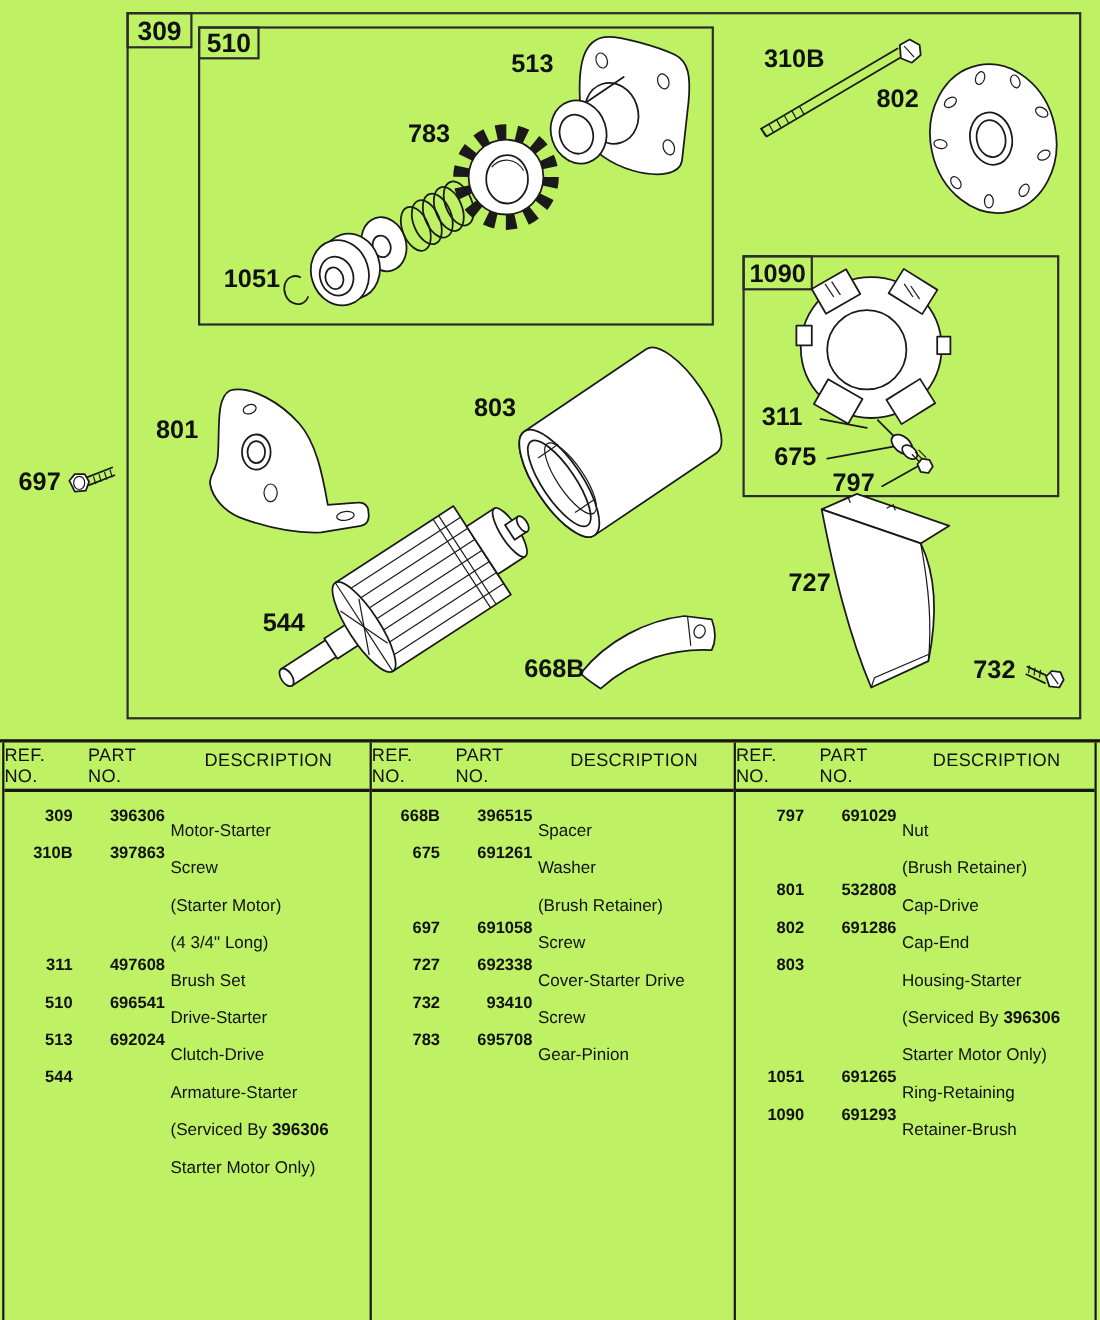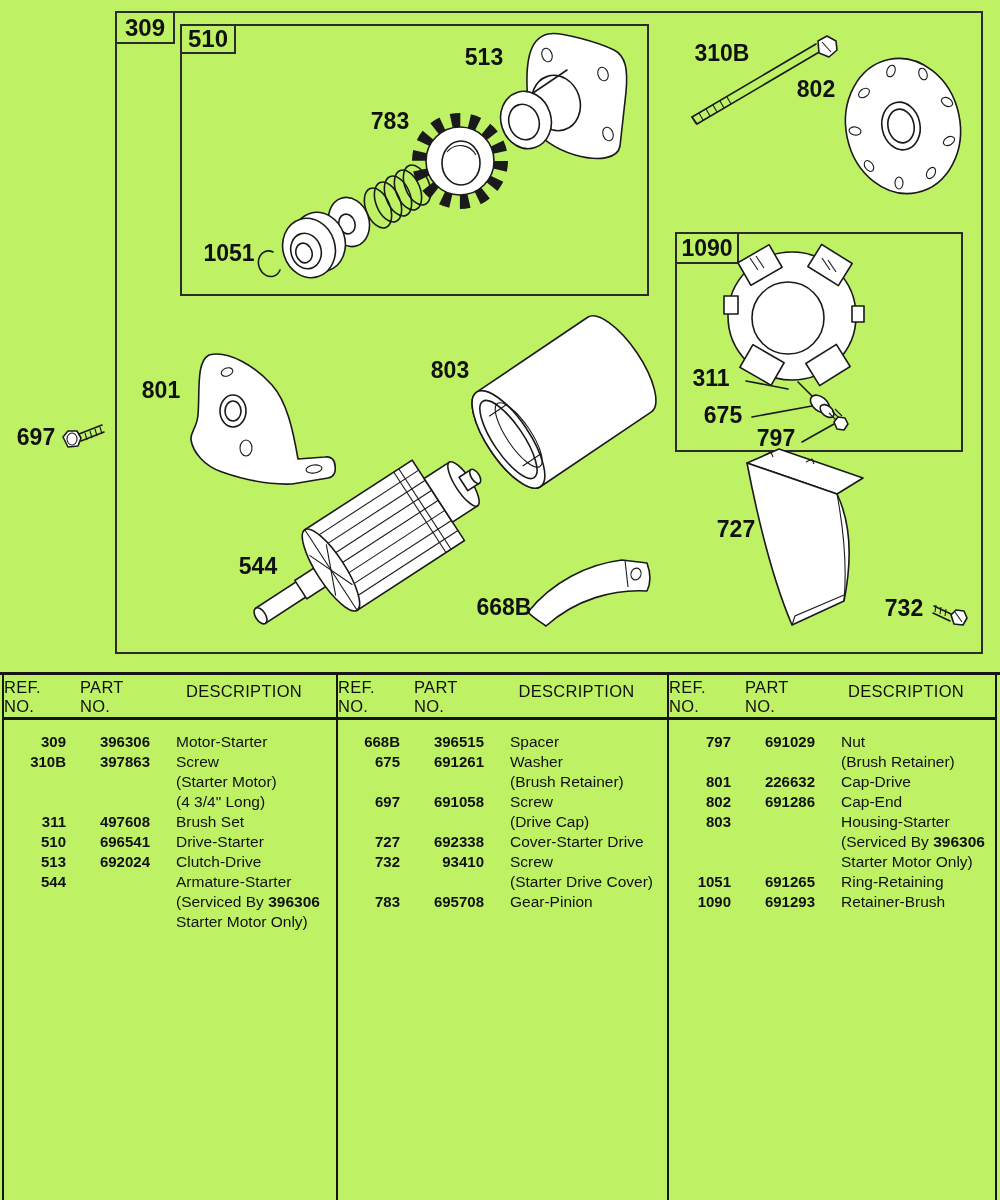--- a/index.html
+++ b/index.html
@@ -19,21 +19,21 @@
   .table-col.c2{width:331px;}
   .table-col.c3{width:328px;}
   .col-header{box-sizing:border-box;height:45px;border-bottom:3px solid #161616;
               display:grid;grid-template-columns:76px 72px 1fr;padding-top:3px;
               font-size:16.5px;line-height:19px;letter-spacing:.3px;}
   .hd{}
   .hd-desc{display:flex;align-items:flex-end;justify-content:center;padding-bottom:16px;}
   .col-rows{padding-top:12px;font-size:15.5px;line-height:20px;}
   .part-row{display:grid;grid-template-columns:62px 84px 1fr;}
   .c-ref,.c-part{text-align:right;font-weight:bold;font-size:15px;}
-  .c-desc{padding-left:26px;white-space:nowrap;}
+  .c-desc{padding-left:5px;white-space:nowrap;margin-top:14px;}
   .c-desc b{font-weight:bold;}
 </style>
 </head>
 <body>
 
 <div class="page">
 
   <svg class="diagram" width="1000" height="660" viewBox="0 0 1000 660">
 
     <g>
@@ -363,40 +363,30 @@
               <span class="c-ref"></span>
               <span class="c-part"></span>
               <span class="c-desc">(Brush Retainer)</span>
             </div>
             <div class="part-row">
               <span class="c-ref">697</span>
               <span class="c-part">691058</span>
               <span class="c-desc">Screw</span>
             </div>
             <div class="part-row">
-              <span class="c-ref"></span>
-              <span class="c-part"></span>
-              <span class="c-desc">(Drive Cap)</span>
-            </div>
-            <div class="part-row">
               <span class="c-ref">727</span>
               <span class="c-part">692338</span>
               <span class="c-desc">Cover-Starter Drive</span>
             </div>
             <div class="part-row">
               <span class="c-ref">732</span>
               <span class="c-part">93410</span>
               <span class="c-desc">Screw</span>
             </div>
             <div class="part-row">
-              <span class="c-ref"></span>
-              <span class="c-part"></span>
-              <span class="c-desc">(Starter Drive Cover)</span>
-            </div>
-            <div class="part-row">
               <span class="c-ref">783</span>
               <span class="c-part">695708</span>
               <span class="c-desc">Gear-Pinion</span>
             </div>
           </div>
       </div>
 
       <div class="table-col c3">
         <div class="col-header">
           <div class="hd">
@@ -417,21 +407,21 @@
               <span class="c-part">691029</span>
               <span class="c-desc">Nut</span>
             </div>
             <div class="part-row">
               <span class="c-ref"></span>
               <span class="c-part"></span>
               <span class="c-desc">(Brush Retainer)</span>
             </div>
             <div class="part-row">
               <span class="c-ref">801</span>
-              <span class="c-part">226632</span>
+              <span class="c-part">532808</span>
               <span class="c-desc">Cap-Drive</span>
             </div>
             <div class="part-row">
               <span class="c-ref">802</span>
               <span class="c-part">691286</span>
               <span class="c-desc">Cap-End</span>
             </div>
             <div class="part-row">
               <span class="c-ref">803</span>
               <span class="c-part"></span>

